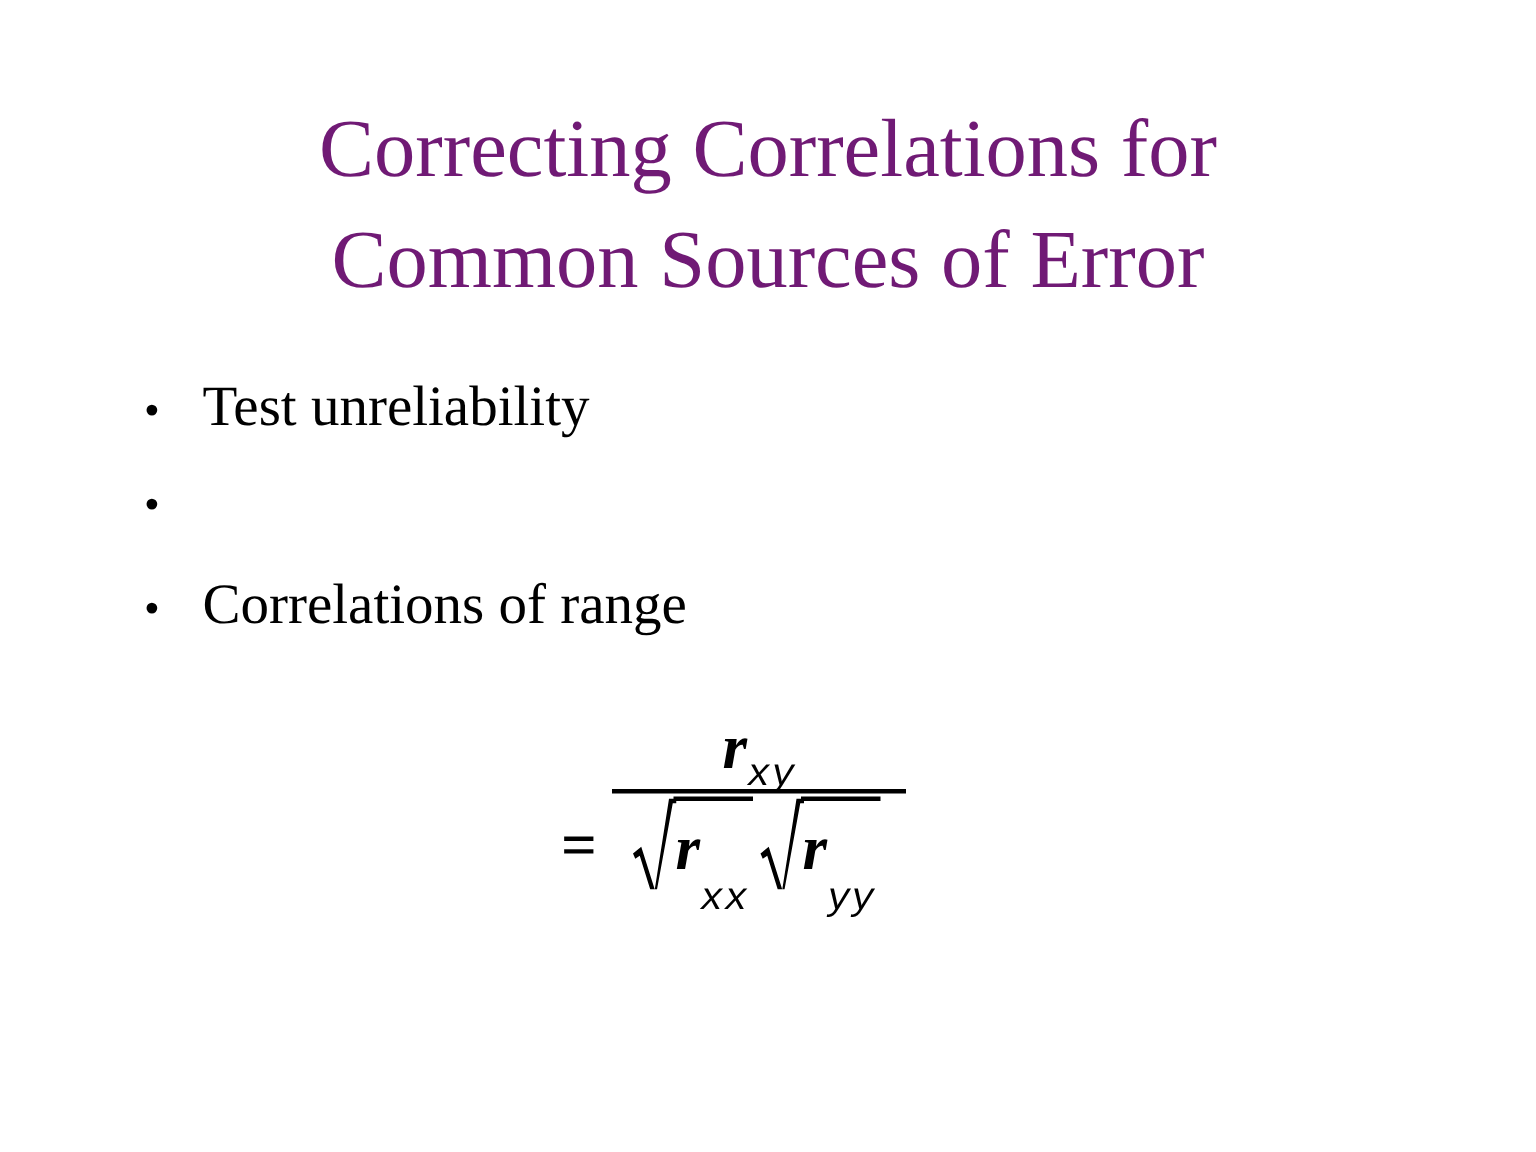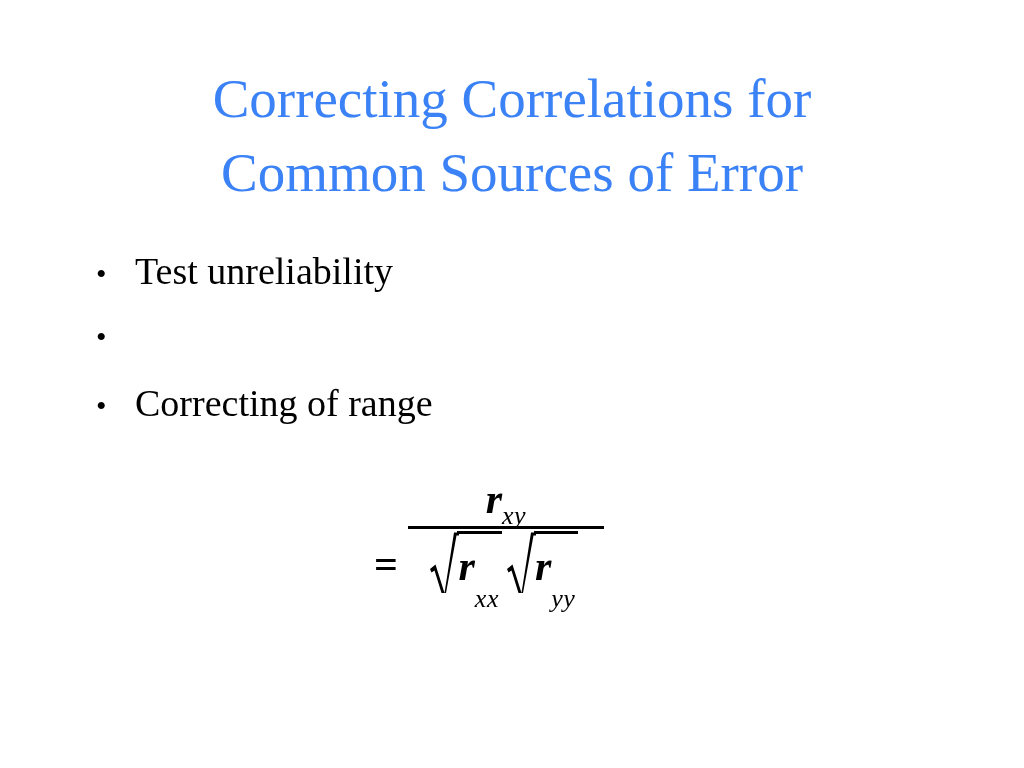--- a/index.html
+++ b/index.html
@@ -23,21 +23,21 @@
     background: #ffffff;
   }
 
   
   #title-block {
     position: absolute;
     left: 62px;
     top: 62px;
     width: 900px;
     text-align: center;
-    color: #3b82f6;
+    color: #701a75;
     font-family: "Liberation Serif", "DejaVu Serif", serif;
     font-size: 55px;
     line-height: 74px;
     font-weight: normal;
     letter-spacing: 0px;
   }
   #title-block .tline {
     display: block;
     white-space: nowrap;
   }
@@ -89,20 +89,21 @@
   }
   .eq-sub {
     font-style: italic;
     font-weight: normal;
     font-size: 26px;
     line-height: 1;
     vertical-align: sub;
     position: relative;
     top: 7px;
     letter-spacing: 0.5px;
+    font-family: Liberation Mono, monospace;
   }
   .eq-lhs {
     white-space: nowrap;
     padding-top: 56px;
   }
   .eq-equals {
     font-size: 42px;
     font-weight: bold;
     padding: 0 10px 0 14px;
     padding-top: 56px;
@@ -172,21 +173,21 @@
       <span class="bullet-mark">•</span>
       <span class="bullet-text">Test unreliability</span>
     </div>
 
     <div class="bullet-row">
       <span class="bullet-mark">•</span>
     </div>
 
     <div class="bullet-row">
       <span class="bullet-mark">•</span>
-      <span class="bullet-text">Correcting of range</span>
+      <span class="bullet-text">Correlations of range</span>
     </div>
 
   </div>
 
   <div id="equation">
 
 
     <span class="eq-equals">=</span>
 
     <span class="fraction">

